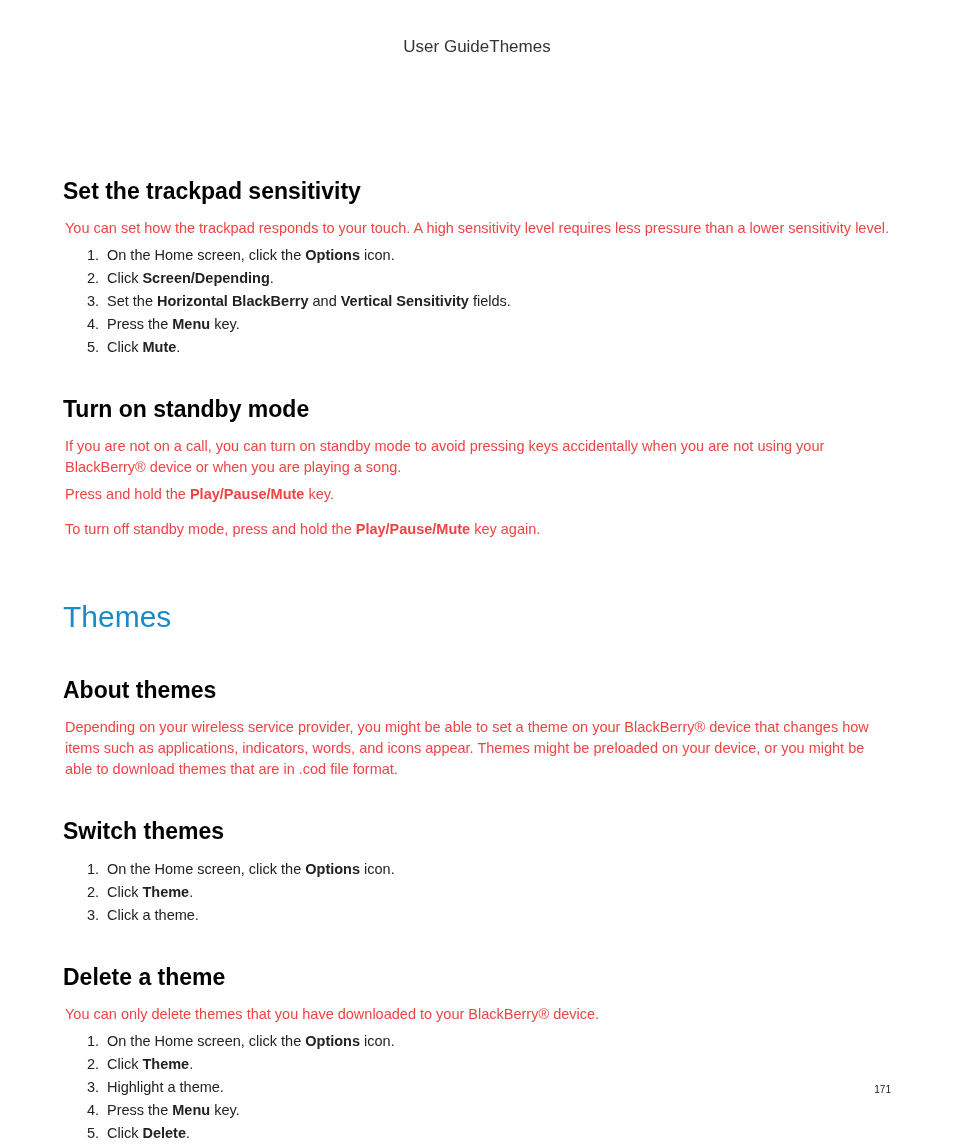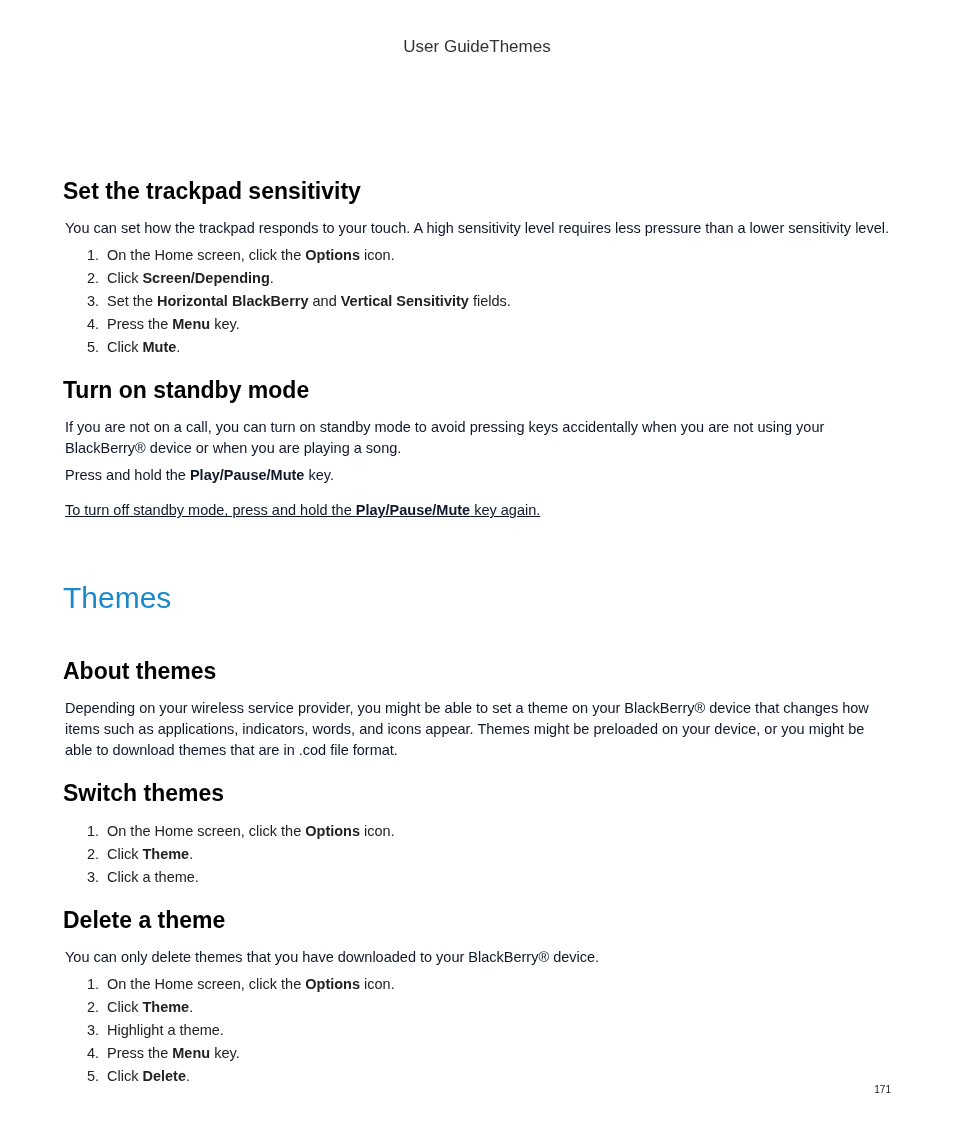--- a/index.html
+++ b/index.html
@@ -25,28 +25,28 @@
     color: #1a8ac9;
     font-weight: 400;
     font-size: 30px;
     margin-top: 55px;
     margin-bottom: 35px;
   }
   h2 {
     color: #000;
     font-weight: 700;
     font-size: 23px;
-    margin-top: 16px;
+    margin-top: 35px;
     margin-bottom: 10px;
   }
   p {
     margin: 4px 2px 6px 2px;
-    color: #0f172a;
+    color: #ef4444;
   }
-  p.spaced { margin-top: 14px; text-decoration: underline; }
+  p.spaced { margin-top: 14px; }
   ol {
     list-style: decimal;
     padding-left: 40px;
     margin-top: 4px;
   }
   ol li {
     padding-left: 4px;
     margin: 2px 0;
     color: #222;
   }

